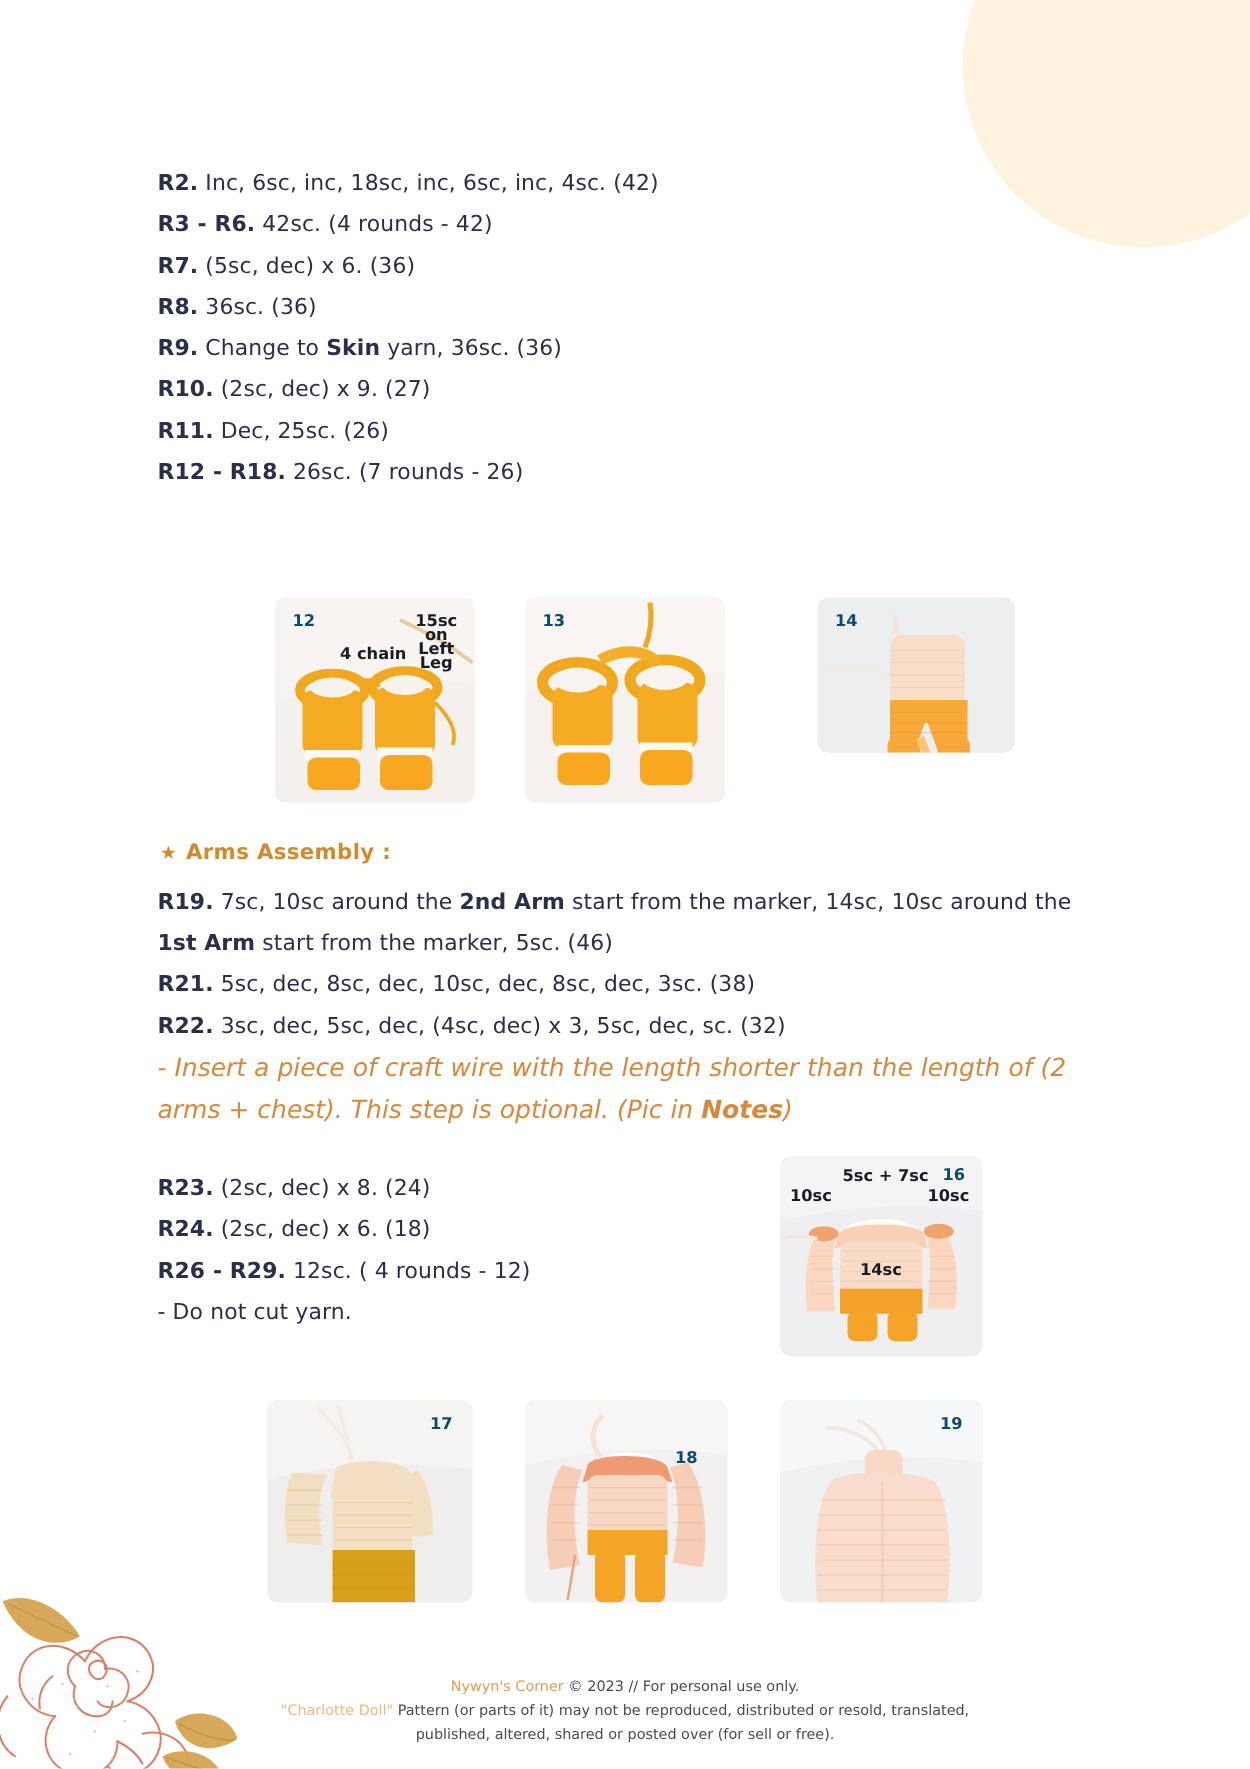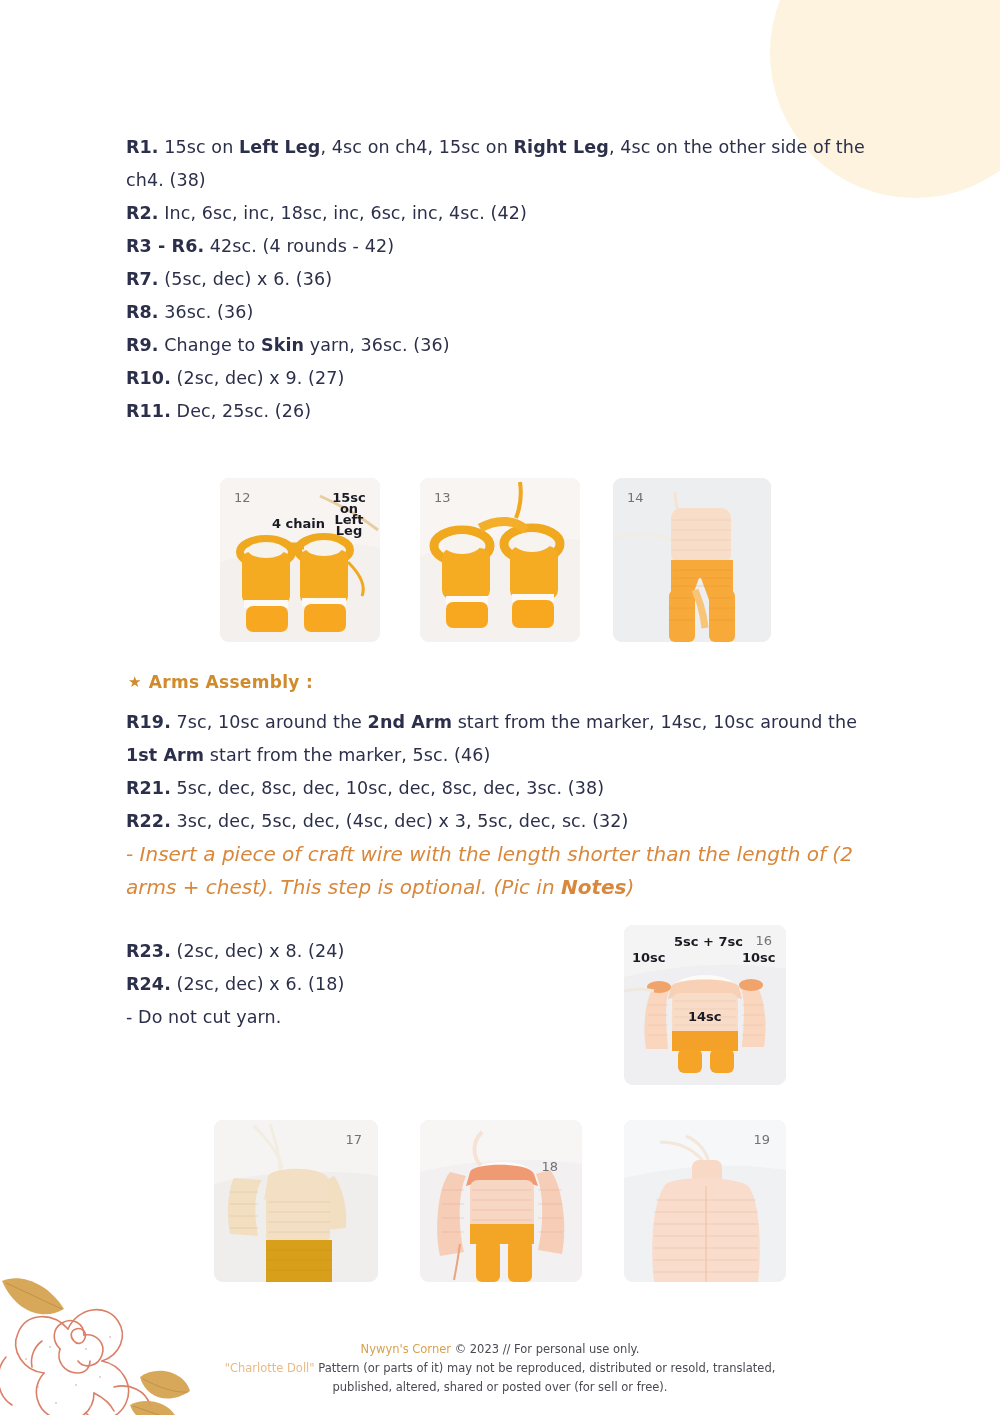--- a/index.html
+++ b/index.html
@@ -111,23 +111,23 @@
 
   
   .photo {
     position: absolute;
     border-radius: 9px;
     overflow: hidden;
     background: #efeef0;
   }
   .photo .badge {
     position: absolute;
-    font-weight: normal;
+    font-weight: bold;
     font-size: 13px;
-    color: #737373;
+    color: #0c4a6e;
     z-index: 6;
     font-family: "DejaVu Sans", sans-serif;
   }
   .photo .anno {
     position: absolute;
     font-weight: bold;
     font-size: 13px;
     color: #1b1b25;
     z-index: 6;
     text-align: center;
@@ -193,28 +193,28 @@
       <circle cx="110" cy="140" r="1"></circle>
         <circle cx="48" cy="150" r="1"></circle>
       <circle cx="120" cy="100" r="1"></circle>
         <circle cx="66" cy="166" r="1"></circle>
       <circle cx="100" cy="170" r="1"></circle>
         <circle cx="36" cy="122" r="1"></circle>
     </g>
   </svg>
 
   <div class="block-top">
-    <p class="pattern-line"><span class="rnd">R1.</span><span> 15sc on </span><span class="hl">Left Leg</span><span>, 4sc on ch4, 15sc on </span><span class="hl">Right Leg</span><span>, 4sc on the other side of the ch4. (38)</span></p>
     <p class="pattern-line"><span class="rnd">R2.</span><span> Inc, 6sc, inc, 18sc, inc, 6sc, inc, 4sc. (42)</span></p>
     <p class="pattern-line"><span class="rnd">R3 - R6.</span><span> 42sc. (4 rounds - 42)</span></p>
     <p class="pattern-line"><span class="rnd">R7.</span><span> (5sc, dec) x 6.  (36)</span></p>
     <p class="pattern-line"><span class="rnd">R8.</span><span> 36sc. (36)</span></p>
     <p class="pattern-line"><span class="rnd">R9.</span><span> Change to </span><span class="hl">Skin</span><span> yarn, 36sc. (36)</span></p>
     <p class="pattern-line"><span class="rnd">R10.</span><span>  (2sc, dec) x 9. (27)</span></p>
     <p class="pattern-line"><span class="rnd">R11.</span><span> Dec, 25sc. (26)</span></p>
+    <p class="pattern-line"><span class="rnd">R12 - R18.</span><span> 26sc. (7 rounds - 26)</span></p>
   </div>
 
   <div class="photo" style="left:220px; top:478px; width:160px; height:164px;">
     <svg class="ph-inner" viewBox="0 0 160 164" preserveAspectRatio="none">
       <rect width="160" height="164" fill="#f3f0ee"></rect>
       <path d="M0 0 H160 V70 C120 60, 60 66, 0 84Z" fill="#f7f4f1"></path>
       <path d="M100 18 C118 26, 140 38, 158 52" stroke="#e8cda0" stroke-width="3" fill="none"></path>
       <ellipse cx="46" cy="74" rx="26" ry="13" fill="none" stroke="#f0a81f" stroke-width="8"></ellipse>
       <ellipse cx="104" cy="72" rx="26" ry="13" fill="none" stroke="#f0a81f" stroke-width="8"></ellipse>
       <rect x="22" y="74" width="48" height="52" rx="8" fill="#f4aa21"></rect>
@@ -246,21 +246,21 @@
       <rect x="26" y="118" width="42" height="8" fill="#fdfaf6"></rect>
       <rect x="92" y="116" width="42" height="8" fill="#fdfaf6"></rect>
       <rect x="26" y="124" width="42" height="26" rx="7" fill="#f8a81e"></rect>
       <rect x="92" y="122" width="42" height="28" rx="7" fill="#f8a81e"></rect>
       <ellipse cx="42" cy="66" rx="19" ry="10" fill="#f7f3ee"></ellipse>
       <ellipse cx="112" cy="64" rx="19" ry="10" fill="#f7f3ee"></ellipse>
     </svg>
     <span class="badge" style="left:14px; top:12px;">13</span>
   </div>
 
-  <div class="photo" style="left:613px; top:478px; width:158px; height:164px;">
+  <div class="photo" style="left:654px; top:478px; width:158px; height:124px;">
     <svg class="ph-inner" viewBox="0 0 158 164" preserveAspectRatio="none">
       <rect width="158" height="164" fill="#eceef0"></rect>
       <path d="M0 60 C26 54, 50 56, 62 64" stroke="#f2ece2" stroke-width="3" fill="none"></path>
       <path d="M62 14 C62 24, 64 32, 68 38" stroke="#f5e3d4" stroke-width="3" fill="none"></path>
       <rect x="58" y="30" width="60" height="56" rx="10" fill="#f8ddc9"></rect>
       <path d="M58 82 H120 V122 H96 L88 100 H86 L78 122 H58Z" fill="#f7a93a"></path>
       <rect x="56" y="112" width="26" height="52" rx="6" fill="#f7a93a"></rect>
       <rect x="96" y="112" width="26" height="52" rx="6" fill="#f7a93a"></rect>
       <path d="M82 112 C86 122, 90 132, 92 150" stroke="#f8c478" stroke-width="7" fill="none"></path>
       <g opacity="0.35" stroke="#e8912c" stroke-width="1">
@@ -292,20 +292,21 @@
   <div class="block-arms">
     <p class="pattern-line"><span class="rnd">R19.</span><span> 7sc, 10sc around the </span><span class="hl">2nd Arm</span><span> start from the marker, 14sc, 10sc around the </span><span class="hl">1st Arm</span><span> start from the marker, 5sc. (46)</span></p>
     <p class="pattern-line"><span class="rnd">R21.</span><span>  5sc, dec, 8sc, dec, 10sc, dec, 8sc, dec, 3sc. (38)</span></p>
     <p class="pattern-line"><span class="rnd">R22.</span><span>  3sc, dec, 5sc, dec, (4sc, dec) x 3, 5sc, dec, sc. (32)</span></p>
     <p class="note-line"><span>- Insert a piece of craft wire with the length shorter than the length of (2 arms + chest). This step is optional. (Pic in </span><span class="hl">Notes</span><span>)</span></p>
   </div>
 
   <div class="block-arms2">
     <p class="pattern-line"><span class="rnd">R23.</span><span>  (2sc, dec) x 8. (24)</span></p>
     <p class="pattern-line"><span class="rnd">R24.</span><span>  (2sc, dec) x 6. (18)</span></p>
+    <p class="pattern-line"><span class="rnd">R26 - R29.</span><span>  12sc. ( 4 rounds - 12)</span></p>
     <p class="pattern-line"><span>- Do not cut yarn.</span></p>
   </div>
 
   <div class="photo" style="left:624px; top:925px; width:162px; height:160px;">
     <svg class="ph-inner" viewBox="0 0 162 160" preserveAspectRatio="none">
       <rect width="162" height="160" fill="#efeef0"></rect>
       <path d="M0 0 H162 V44 C110 36, 50 40, 0 52Z" fill="#f5f4f4"></path>
       <ellipse cx="81" cy="66" rx="34" ry="16" fill="#fcfbf8"></ellipse>
       <path d="M47 62 C50 52, 112 52, 115 62 L118 74 C100 68, 62 68, 44 74Z" fill="#f7d0b6"></path>
       <rect x="48" y="68" width="66" height="48" rx="8" fill="#f9dcc7"></rect>

